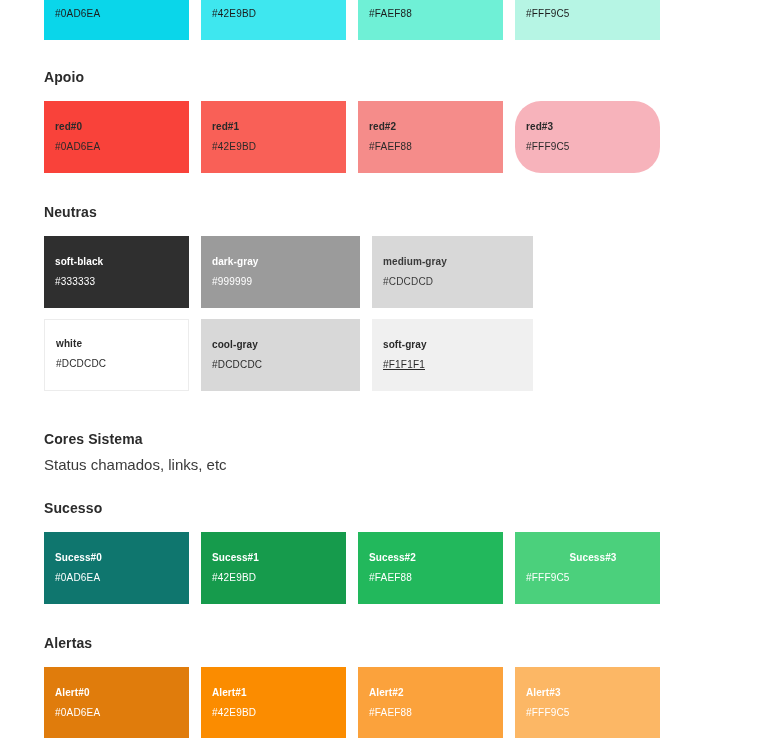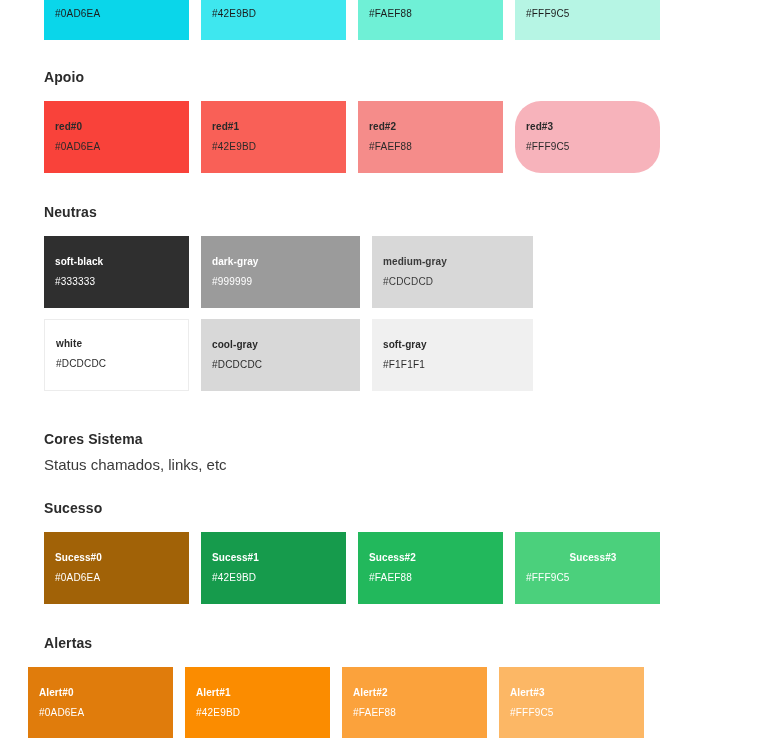--- a/index.html
+++ b/index.html
@@ -88,21 +88,21 @@
   #title-apoio    { left: 44px; top: 69px; }
   #row-apoio      { left: 44px; top: 101px; }
   #title-neutras  { left: 44px; top: 204px; }
   #row-neutras-1  { left: 44px; top: 236px; }
   #row-neutras-2  { left: 44px; top: 319px; }
   #title-sistema  { left: 44px; top: 431px; }
   #desc-sistema   { left: 44px; top: 455px; }
   #title-sucesso  { left: 44px; top: 500px; }
   #row-sucesso    { left: 44px; top: 532px; }
   #title-alertas  { left: 44px; top: 635px; }
-  #row-alertas    { left: 28px; top: 667px; }
+  #row-alertas    { left: 44px; top: 667px; }
 </style>
 </head>
 <body>
 
 <div id="page">
 
   <div class="abs swatch-row row-brand" id="row-azuis">
       <div class="swatch" style="background: rgb(10, 214, 234);">
         <span class="swatch-name" style="color: rgb(28, 28, 28);">blue#0</span>
         <span class="swatch-hex" style="color: rgb(28, 28, 28);">#0AD6EA</span>
@@ -160,30 +160,30 @@
       <div class="swatch bordered" style="background: rgb(255, 255, 255);">
         <span class="swatch-name" style="color: rgb(42, 42, 42);">white</span>
         <span class="swatch-hex" style="color: rgb(42, 42, 42);">#DCDCDC</span>
       </div>
       <div class="swatch wide" style="background: rgb(216, 216, 216);">
         <span class="swatch-name" style="color: rgb(42, 42, 42);">cool-gray</span>
         <span class="swatch-hex" style="color: rgb(42, 42, 42);">#DCDCDC</span>
       </div>
       <div class="swatch wider" style="background: rgb(240, 240, 240);">
         <span class="swatch-name" style="color: rgb(42, 42, 42);">soft-gray</span>
-        <span class="swatch-hex" style="color: rgb(42, 42, 42);">#F1F1F1</span>
+        <span class="swatch-hex" style="color: rgb(42, 42, 42); text-decoration: underline;">#F1F1F1</span>
       </div>
     </div>
 
   <h2 class="abs section-title" id="title-sistema">Cores Sistema</h2>
   <p class="abs section-desc" id="desc-sistema">Status chamados, links, etc</p>
 
   <h2 class="abs section-title" id="title-sucesso">Sucesso</h2>
   <div class="abs swatch-row row-brand" id="row-sucesso">
-      <div class="swatch" style="background: #a16207;">
+      <div class="swatch" style="background: #0f766e;">
         <span class="swatch-name" style="color: rgb(255, 255, 255);">Sucess#0</span>
         <span class="swatch-hex" style="color: rgb(255, 255, 255);">#0AD6EA</span>
       </div>
       <div class="swatch" style="background: rgb(22, 155, 76);">
         <span class="swatch-name" style="color: rgb(255, 255, 255);">Sucess#1</span>
         <span class="swatch-hex" style="color: rgb(255, 255, 255);">#42E9BD</span>
       </div>
       <div class="swatch" style="background: rgb(34, 184, 92);">
         <span class="swatch-name" style="color: rgb(255, 255, 255);">Sucess#2</span>
         <span class="swatch-hex" style="color: rgb(255, 255, 255);">#FAEF88</span>

